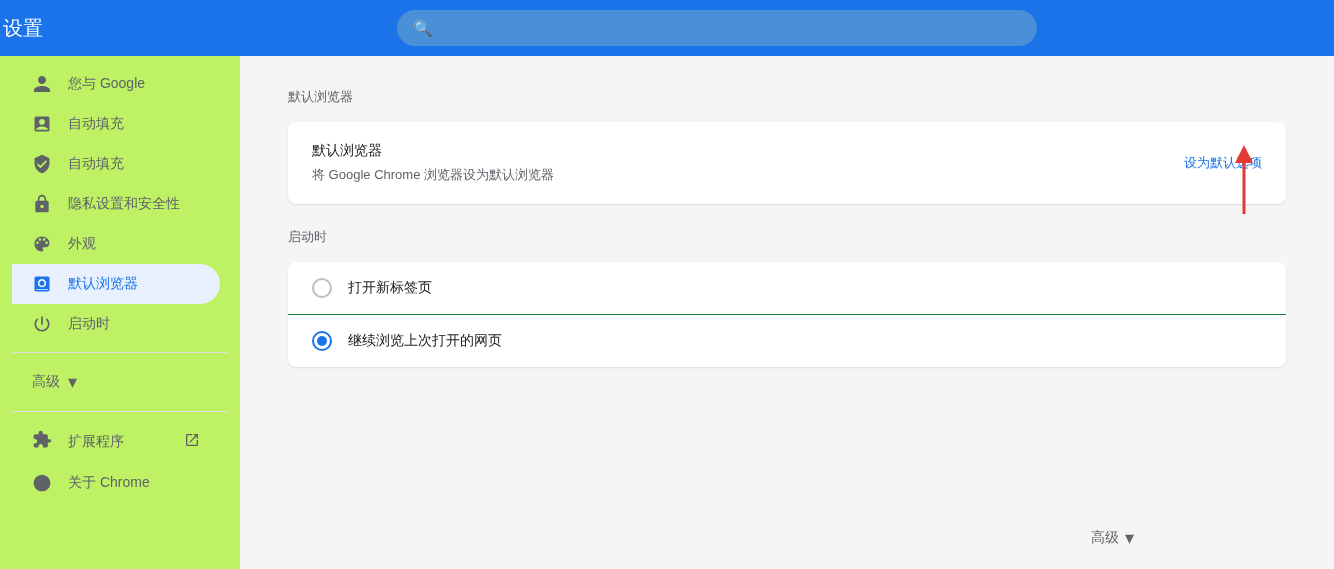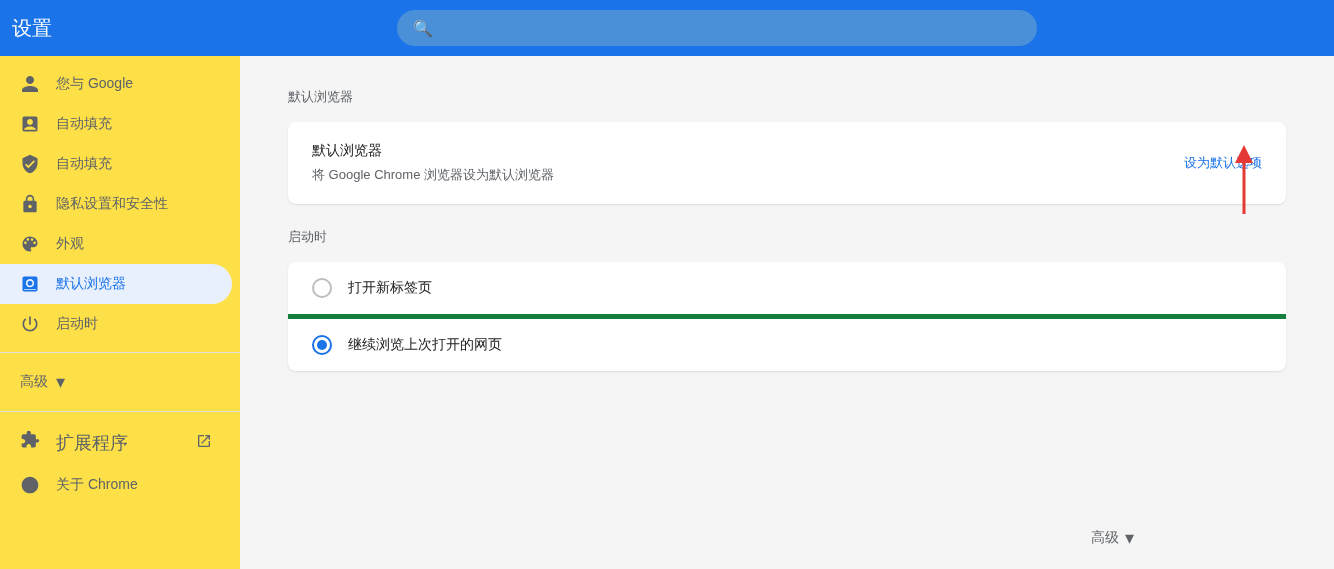--- a/index.html
+++ b/index.html
@@ -4,21 +4,21 @@
   <style>
     * { margin: 0; padding: 0; box-sizing: border-box; }
     body { font-family: 'Microsoft YaHei', Arial, sans-serif; background: #f5f5f5; width: 1334px; height: 569px; overflow: hidden; display: flex; flex-direction: column; }
 
     
     .header {
       background: #1a73e8;
       height: 56px;
       display: flex;
       align-items: center;
-      padding: 0 12px;
+      padding: 0 3px;
       flex-shrink: 0;
     }
     .header-title {
       color: white;
       font-size: 20px;
       font-weight: 400;
       margin-right: 20px;
       min-width: 80px;
     }
     .search-bar {
@@ -48,22 +48,22 @@
     
     .body {
       display: flex;
       flex: 1;
       overflow: hidden;
     }
 
     
     .sidebar {
       width: 240px;
-      background: #fde047;
-      padding: 8px 0;
+      background: #bef264;
+      padding: 8px 12px;
       flex-shrink: 0;
       overflow-y: auto;
     }
     .sidebar-item {
       display: flex;
       align-items: center;
       padding: 10px 20px;
       cursor: pointer;
       border-radius: 0 24px 24px 0;
       margin-right: 8px;
@@ -150,21 +150,21 @@
       border-radius: 8px;
       overflow: hidden;
       box-shadow: 0 1px 2px rgba(0,0,0,0.1);
     }
     .radio-item {
       display: flex;
       align-items: center;
       padding: 16px 24px;
       gap: 16px;
       cursor: pointer;
-      border-bottom: 5px solid #15803d;
+      border-bottom: 1px solid #15803d;
     }
     .radio-item:last-child { border-bottom: none; }
     .radio-label { font-size: 14px; color: #202124; }
 
     
     .radio-circle {
       width: 20px;
       height: 20px;
       border-radius: 50%;
       border: 2px solid #bdbdbd;
@@ -187,21 +187,21 @@
     
     .sidebar-ext-item {
       display: flex;
       align-items: center;
       padding: 10px 20px;
       cursor: pointer;
       border-radius: 0 24px 24px 0;
       margin-right: 8px;
       gap: 16px;
       color: #5f6368;
-      font-size: 18px;
+      font-size: 14px;
       justify-content: space-between;
     }
     .sidebar-ext-left { display: flex; align-items: center; gap: 16px; }
     .arrow-svg {
       position: absolute;
       top: 88px;
       right: 60px;
       pointer-events: none;
     }
   </style>

